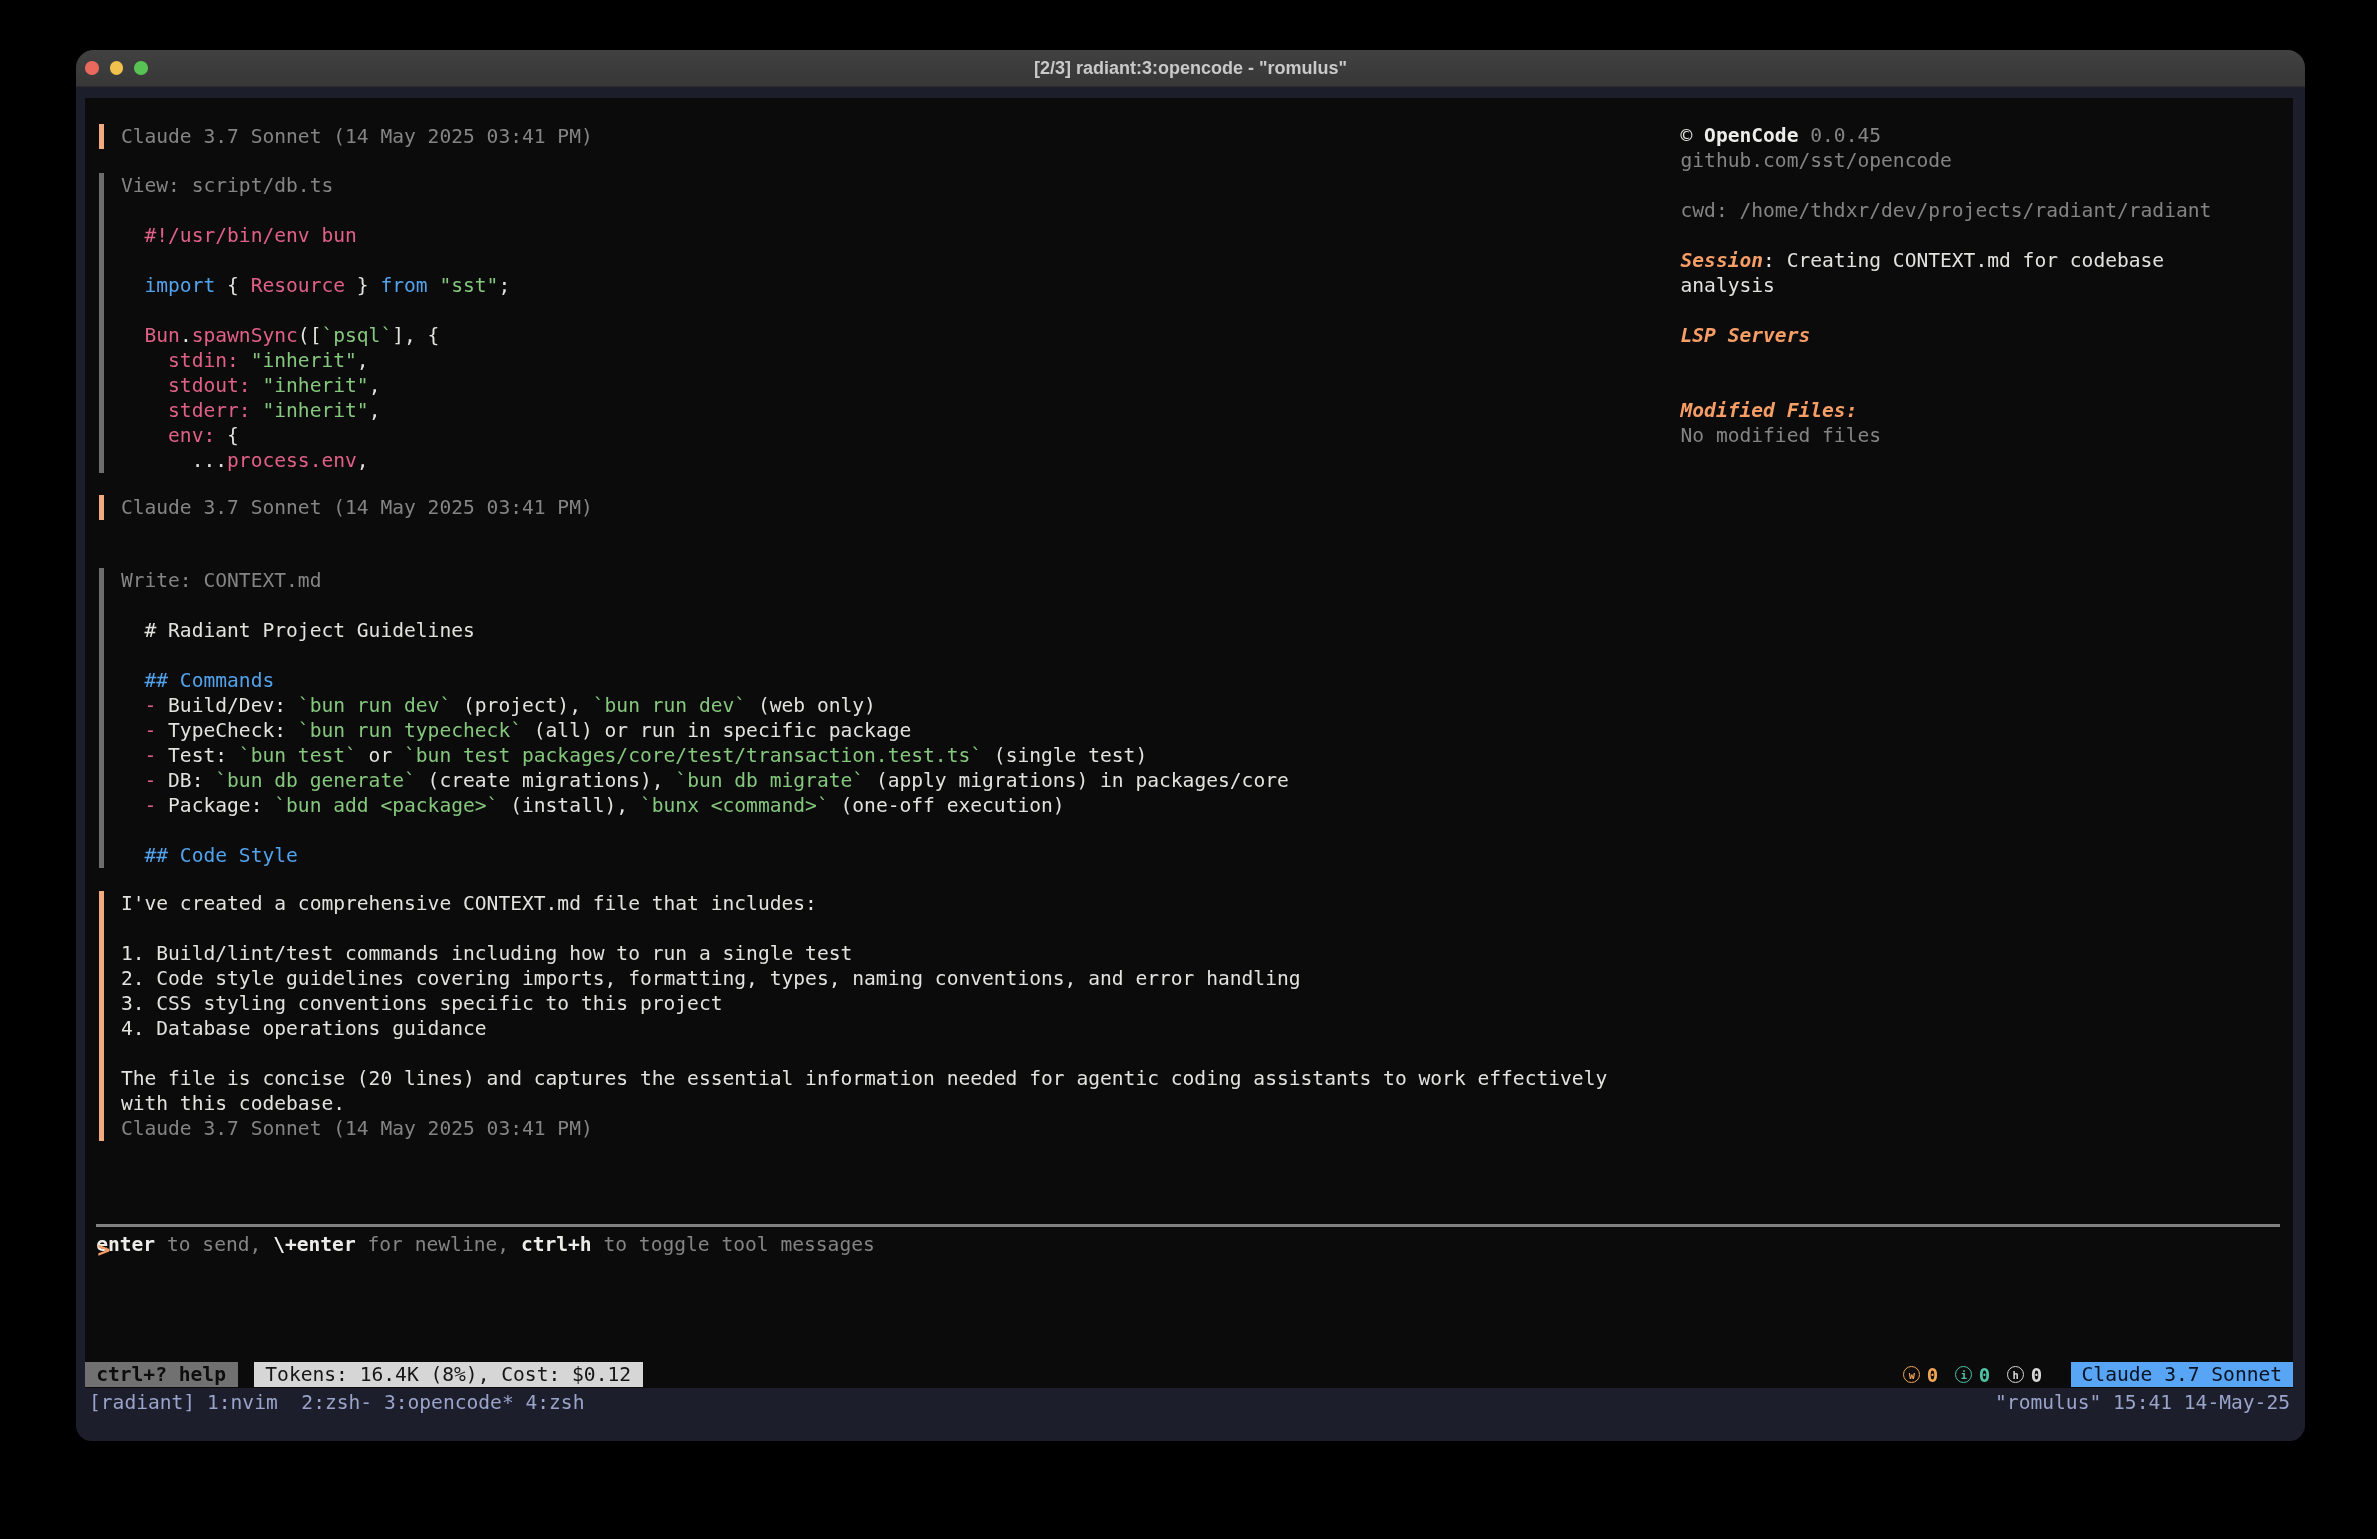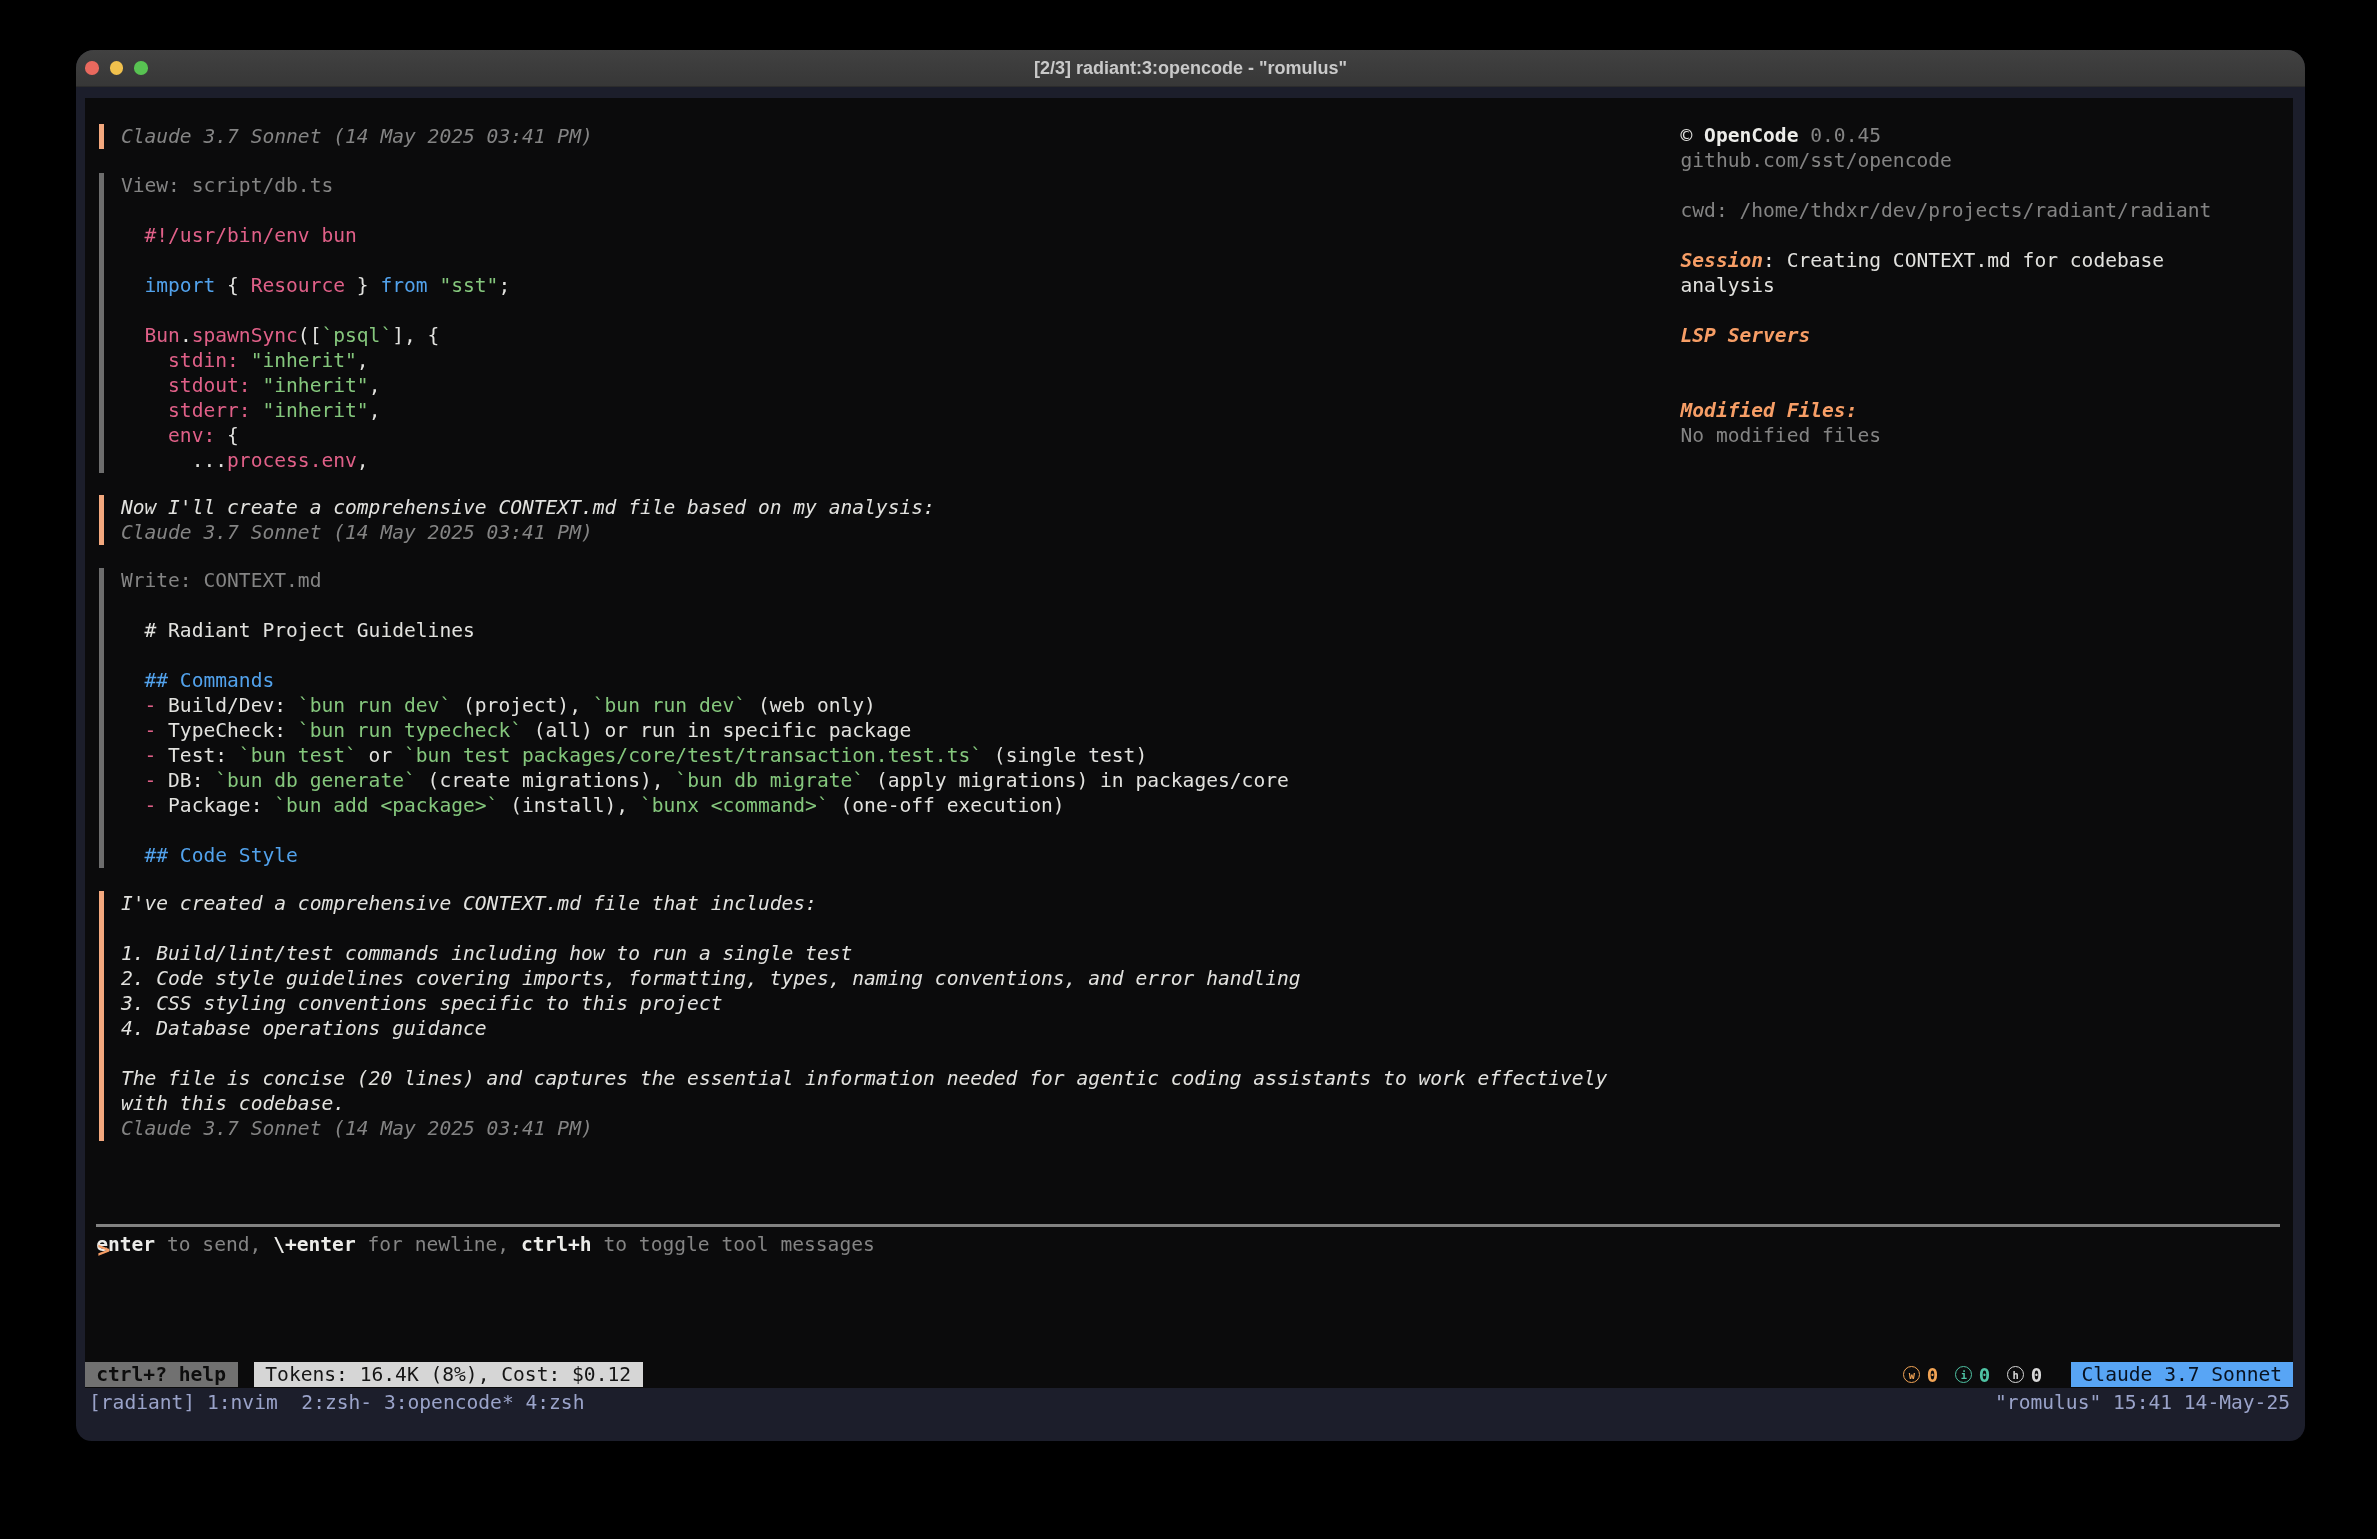--- a/index.html
+++ b/index.html
@@ -15,21 +15,21 @@
   .light{width:13.7px;height:13.7px;border-radius:50%;}
   .light.red{background:var(--light-red);}
   .light.yellow{background:var(--light-yellow);}
   .light.green{background:var(--light-green);}
   .title{text-align:center;line-height:36px;font-family:"Liberation Sans",sans-serif;
          font-size:18px;font-weight:600;color:var(--titletext);}
   .pane{position:absolute;left:8.5px;top:48px;width:2208px;height:1290px;background:var(--panebg);
         font-size:19.6px;color:var(--fg);}
   .ln{height:25px;line-height:25px;white-space:pre;}
   .block{position:absolute;border-left:5.2px solid;padding-left:17px;}
-  .bar-orange{border-left-color:var(--salmon);font-style:italic;}
+  .bar-orange{border-left-color:var(--salmon);}
   .bar-gray{border-left-color:var(--graybar);}
   #b-msg1{left:14.4px;top:26px;}
   #b-tool1{left:14.4px;top:75px;}
   #b-msg2{left:14.4px;top:397px;}
   #b-tool2{left:14.4px;top:470px;}
   #b-msg3{left:14.4px;top:793px;}
   .sidebar{position:absolute;left:1596px;top:25.4px;}
   .hint{position:absolute;left:11.7px;top:1134px;height:25px;line-height:25px;white-space:pre;}
   .divider{position:absolute;left:11.7px;top:1126px;width:2184px;height:2.6px;background:var(--divider);}
   .prompt{position:absolute;left:13px;top:1140px;height:25px;line-height:25px;
@@ -87,21 +87,20 @@
           <div class="ln"></div>
           <div class="ln"><span class="c-fg">  </span><span class="c-pink">Bun</span><span class="c-fg">.</span><span class="c-pink">spawnSync</span><span class="c-fg">([</span><span class="c-green">`psql`</span><span class="c-fg">], {</span></div>
           <div class="ln"><span class="c-fg">    </span><span class="c-pink">stdin:</span><span class="c-fg"> </span><span class="c-green">"inherit"</span><span class="c-fg">,</span></div>
           <div class="ln"><span class="c-fg">    </span><span class="c-pink">stdout:</span><span class="c-fg"> </span><span class="c-green">"inherit"</span><span class="c-fg">,</span></div>
           <div class="ln"><span class="c-fg">    </span><span class="c-pink">stderr:</span><span class="c-fg"> </span><span class="c-green">"inherit"</span><span class="c-fg">,</span></div>
           <div class="ln"><span class="c-fg">    </span><span class="c-pink">env:</span><span class="c-fg"> {</span></div>
           <div class="ln"><span class="c-fg">      ...</span><span class="c-pink">process.env</span><span class="c-fg">,</span></div>
         </div>
 
       <div class="block bar-orange" id="b-msg2">
-          <div class="ln"><span class="c-fg">Now I'll create a comprehensive CONTEXT.md file based on my analysis:</span></div>
           <div class="ln"><span class="c-gray">Claude 3.7 Sonnet (14 May 2025 03:41 PM)</span></div>
         </div>
 
       <div class="block bar-gray" id="b-tool2">
           <div class="ln"><span class="c-gray">Write: CONTEXT.md</span></div>
           <div class="ln"></div>
           <div class="ln"><span class="c-fg">  # Radiant Project Guidelines</span></div>
           <div class="ln"></div>
           <div class="ln"><span class="c-blue">  ## Commands</span></div>
           <div class="ln"><span class="c-fg">  </span><span class="c-pink">-</span><span class="c-fg"> Build/Dev: </span><span class="c-green">`bun run dev`</span><span class="c-fg"> (project), </span><span class="c-green">`bun run dev`</span><span class="c-fg"> (web only)</span></div>

